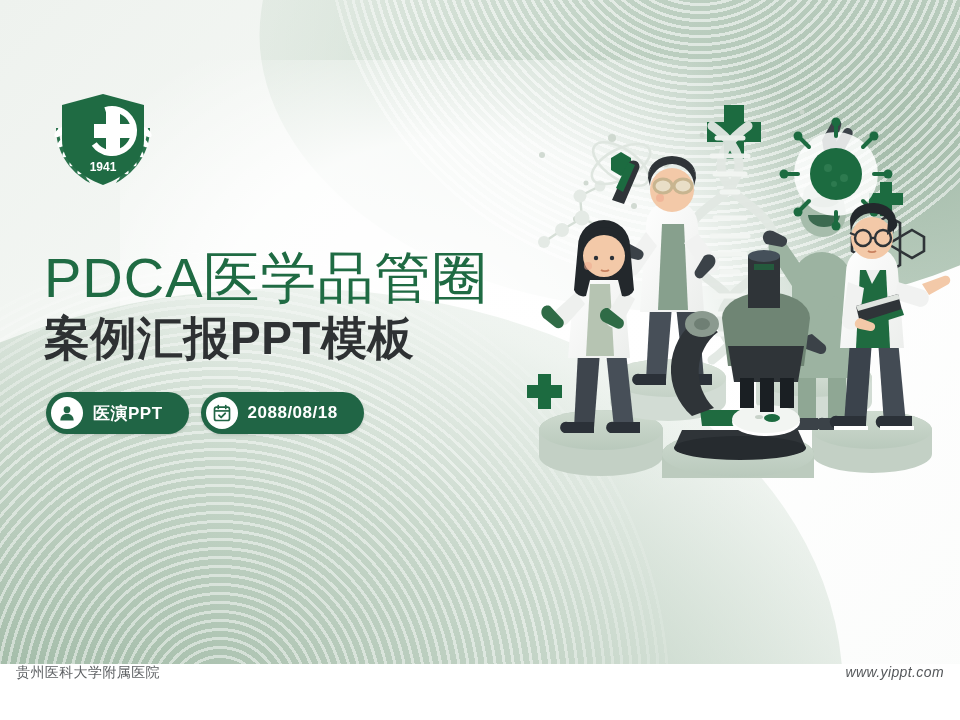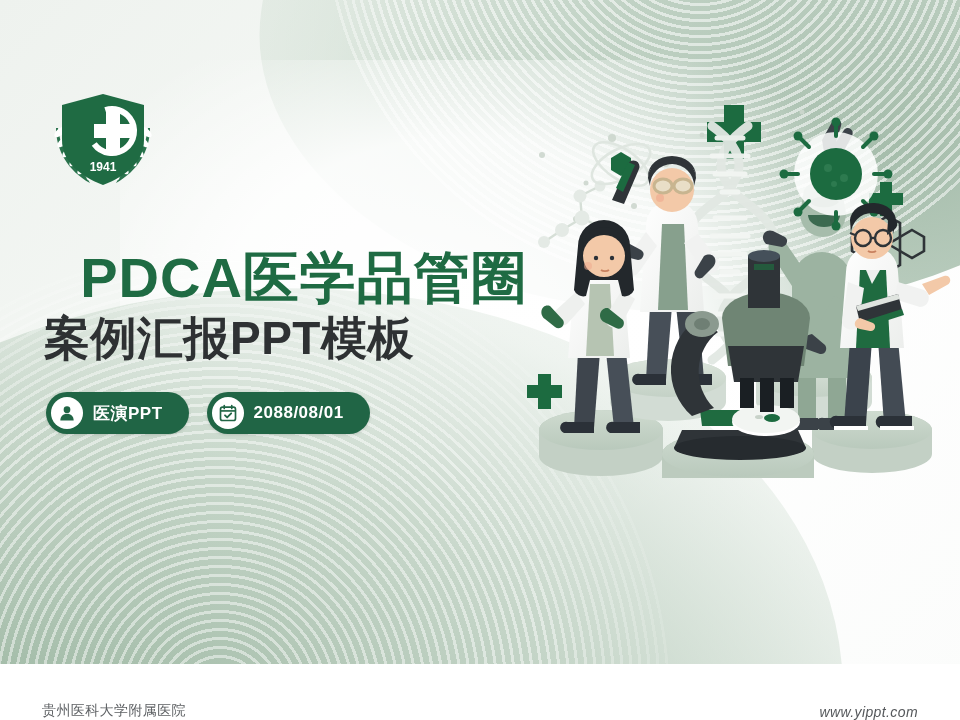--- a/index.html
+++ b/index.html
@@ -114,44 +114,43 @@
   .title-block {
     position: absolute;
     left: 44px;
     top: 248px;
     width: 520px;
   }
   .title-main {
     margin: 0;
     font-size: 56px;
     line-height: 1.06;
-    font-weight: 700;
+    font-weight: 400;
     letter-spacing: 1px;
     color: #1f6b43;
     white-space: nowrap;
-    text-align: center;
   }
   .title-sub {
     margin: 6px 0 0 0;
     font-size: 46px;
     line-height: 1.1;
     font-weight: 700;
     letter-spacing: 0.5px;
     color: #2e3133;
     white-space: nowrap;
   }
 
   
   .meta-row {
     position: absolute;
     left: 46px;
     top: 392px;
     display: flex;
     align-items: center;
-    gap: 18px;
+    gap: 12px;
   }
   .pill {
     display: flex;
     align-items: center;
     gap: 10px;
     height: 42px;
     padding: 0 26px 0 5px;
     border-radius: 21px;
     background: #206545;
     box-shadow: 0 1px 3px rgba(0,0,0,0.12);
@@ -185,23 +184,23 @@
 
   
   .footer {
     position: absolute;
     left: 0;
     right: 0;
     bottom: 0;
     height: 56px;
     background: #ffffff;
     display: flex;
-    align-items: flex-end;
+    align-items: flex-start;
     justify-content: space-between;
-    padding: 0 42px;
+    padding: 0 16px;
     box-sizing: border-box;
   }
   .footer-left, .footer-right {
     font-size: 14px;
     color: #5e6164;
     letter-spacing: 0.4px;
   }
   .footer-right { color: #55585b; font-style: italic; }
 </style>
 </head>
@@ -272,21 +271,21 @@
 
     <div class="pill">
       <span class="pill-icon">
         <svg viewBox="0 0 24 24" width="20" height="20" aria-hidden="true">
           <rect x="3" y="5" width="18" height="16" rx="2.5" fill="none" stroke="#206545" stroke-width="2"></rect>
           <path d="M3 9.5 H21" stroke="#206545" stroke-width="2"></path>
           <path d="M7.5 3 V6.5 M16.5 3 V6.5" stroke="#206545" stroke-width="2" stroke-linecap="round"></path>
           <path d="M8.4 14.8 L11 17.3 L15.8 12.4" fill="none" stroke="#206545" stroke-width="2.2" stroke-linecap="round" stroke-linejoin="round"></path>
         </svg>
       </span>
-      <span class="pill-label">2088/08/01</span>
+      <span class="pill-label">2088/08/18</span>
     </div>
 
   </div>
 
   <div class="illustration">
     <svg viewBox="0 0 444 402" width="444" height="402" aria-hidden="true">
       <defs>
         <linearGradient id="podTop" x1="0" y1="0" x2="0" y2="1">
           <stop offset="0%" stop-color="#cfdbd0"></stop>
           <stop offset="100%" stop-color="#b9c9bc"></stop>

